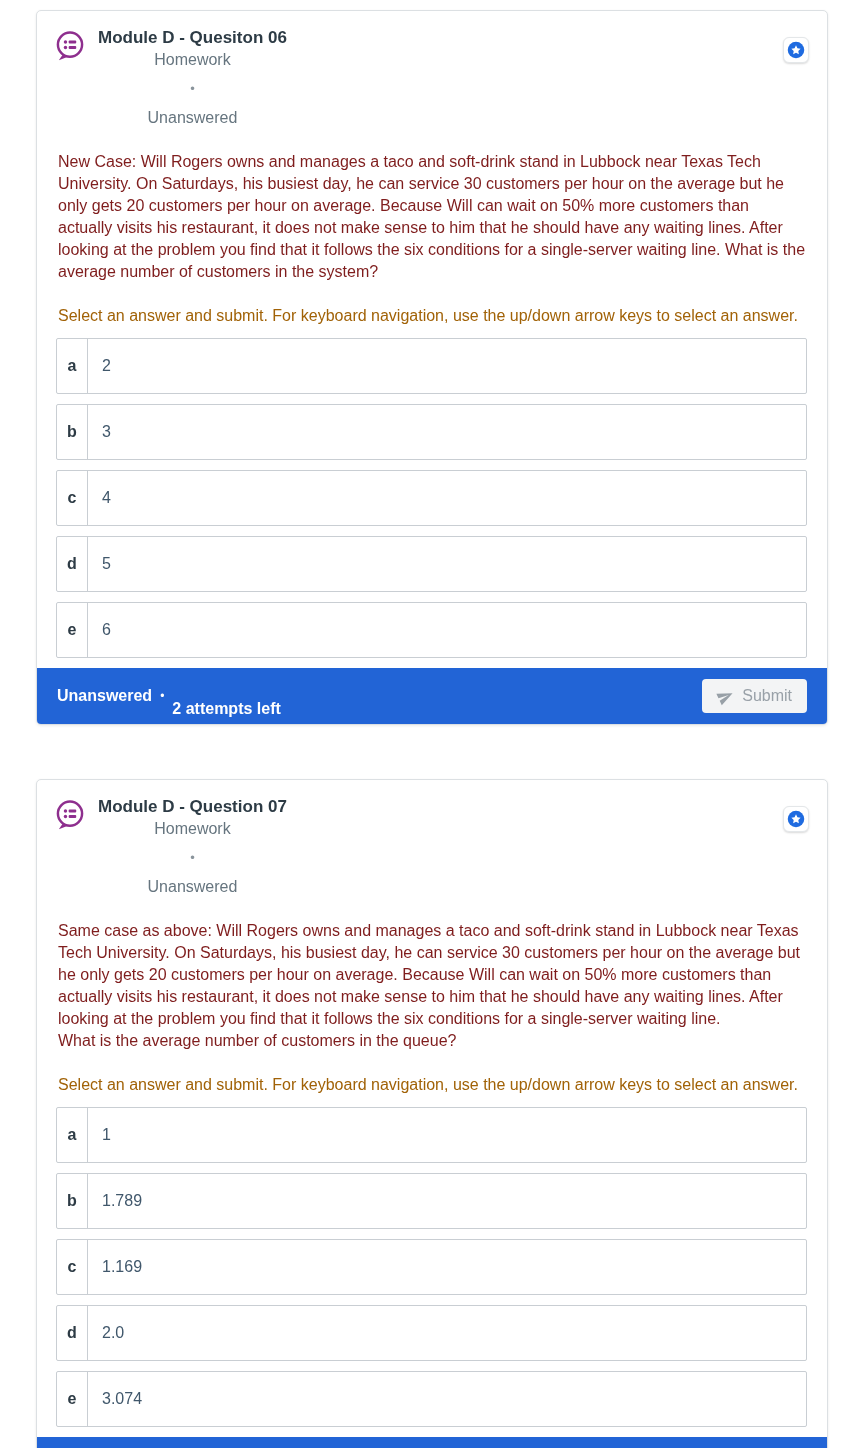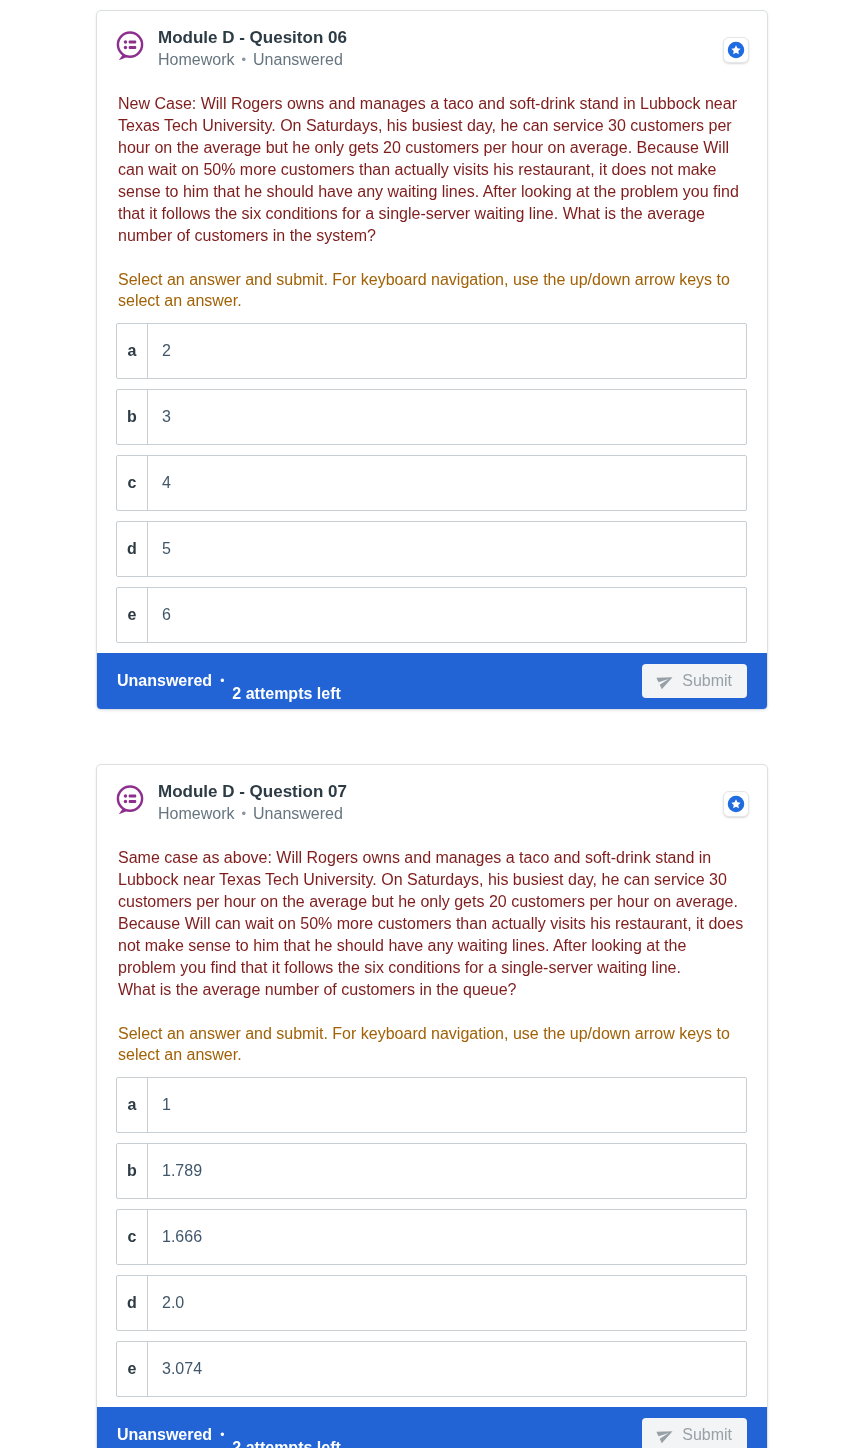--- a/index.html
+++ b/index.html
@@ -5,35 +5,35 @@
   html, body { margin:0; padding:0; }
   body {
     width:864px; height:1448px; overflow:hidden;
     background:#ffffff;
     font-family:"Liberation Sans", sans-serif;
   }
   .page { padding-top:10px; }
 
   .card {
     box-sizing:border-box;
-    width:672px;
+    width:792px;
     margin:0 auto 54px auto;
     background:#ffffff;
     border:1px solid #dce0e3;
     border-radius:5px;
     box-shadow:0 1px 3px rgba(0,0,0,0.08);
     overflow:hidden;
     position:relative;
   }
 
   .card-header { display:flex; align-items:flex-start; padding:16px 18px 0 16px; }
   .bubble-icon { width:34px; height:34px; margin-top:2px; flex:0 0 auto; }
   .head-text { margin-left:11px; }
   .card-title { font-size:17px; font-weight:bold; color:#2d3b45; line-height:21px; }
-  .card-subtitle { font-size:16px; color:#66757f; line-height:22px; display:flex; align-items:center; gap:7px; margin-top:1px; }
+  .card-subtitle { font-size:16px; color:#66757f; line-height:22px; display:flex; align-items:center; gap:7px; margin-top:1px;flex-direction:column; }
   .subtitle-sep { font-size:13px; color:#8a949c; }
 
   .pin-button {
     position:absolute; top:26px; right:18px;
     width:26px; height:26px; padding:0;
     background:#ffffff; border:1px solid #e4e7e9; border-radius:6px;
     box-shadow:0 1px 2px rgba(0,0,0,0.15);
     display:flex; align-items:center; justify-content:center;
     cursor:pointer;
   }
@@ -71,21 +71,21 @@
     background:#2264d6;
     display:flex; align-items:center; justify-content:space-between;
     padding:0 20px;
   }
   .footer-left { display:flex; align-items:center; gap:8px; color:#ffffff; font-size:16px; }
   .footer-status { font-weight:bold; }
   .footer-sep { font-size:12px; }
   .footer-attempts { font-weight:bold;margin-top:25px; }
 
   .submit-btn {
-    display:flex; align-items:flex-start; gap:8px;
+    display:flex; align-items:center; gap:8px;
     background:#f3f4f5; border:none; border-radius:4px;
     padding:8px 15px;
     font-family:inherit; font-size:16px; color:#99a1a8;
     cursor:pointer;
   }
   .send-icon { transform:rotate(-25deg); }
 </style>
 </head>
 <body>
 
@@ -192,21 +192,21 @@
       <div class="option-row">
         <div class="option-letter">a</div>
         <div class="option-text">1</div>
       </div>
       <div class="option-row">
         <div class="option-letter">b</div>
         <div class="option-text">1.789</div>
       </div>
       <div class="option-row">
         <div class="option-letter">c</div>
-        <div class="option-text">1.666</div>
+        <div class="option-text">1.169</div>
       </div>
       <div class="option-row">
         <div class="option-letter">d</div>
         <div class="option-text">2.0</div>
       </div>
       <div class="option-row">
         <div class="option-letter">e</div>
         <div class="option-text">3.074</div>
       </div>
     </div>

